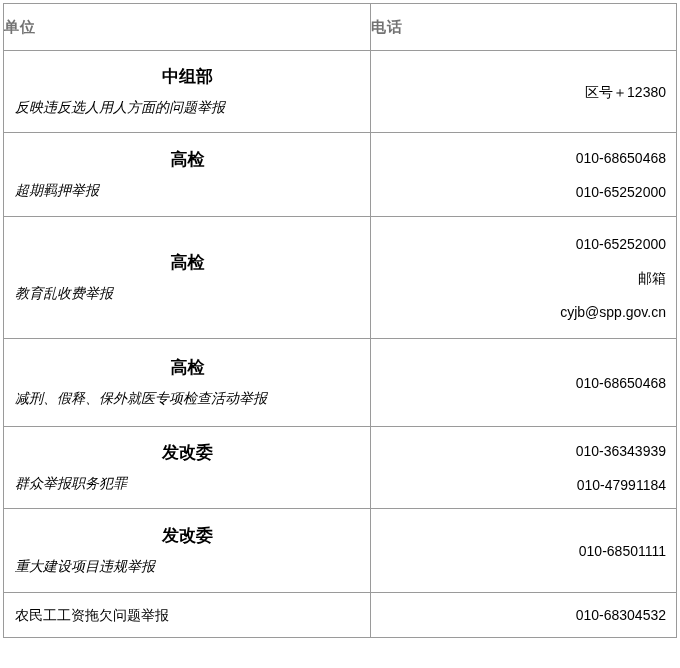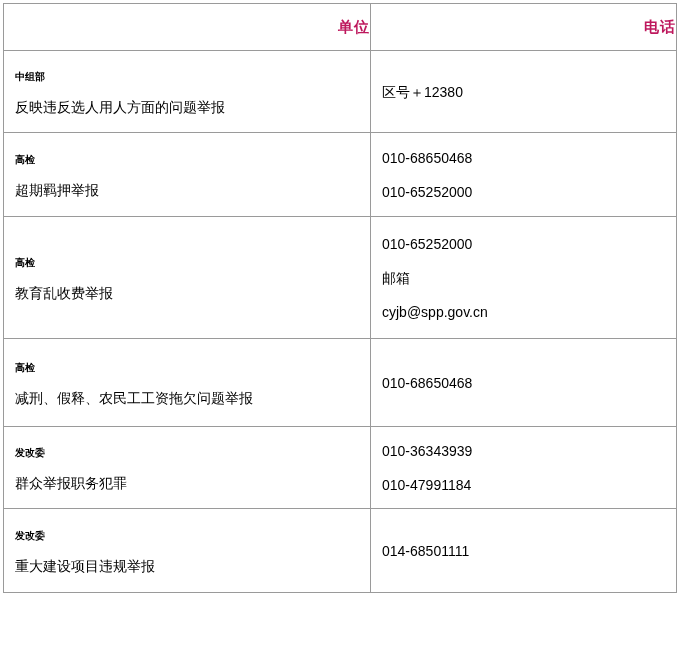--- a/index.html
+++ b/index.html
@@ -30,57 +30,60 @@
   table.contact-table col.c2 { width: 306px; }
 
   table.contact-table th,
   table.contact-table td {
     border: 1px solid #9a9a9a;
     vertical-align: middle;
     padding: 0;
   }
   table.contact-table thead th {
     height: 46px;
-    text-align: right;
+    text-align: left;
     font-weight: bold;
     font-size: 15px;
-    color: #be185d;
+    color: #737373;
     letter-spacing: 1px;
   }
   
   .unit-cell {
     padding: 8px 10px 8px 11px;
     box-sizing: border-box;
   }
   .unit-name {
-    font-size: 10px;
+    font-size: 17px;
     font-weight: bold;
     line-height: 26px;
     color: #000;
+    text-align: center;
   }
   .unit-desc {
     font-size: 14px;
     line-height: 26px;
     color: #000;
   }
   .unit-cell .unit-name + .unit-desc {
     margin-top: 4px;
+    font-style: italic;
   }
   .unit-cell.single .unit-desc {
     margin-top: 0;
   }
   
   .phone-cell {
     padding: 8px 10px 8px 11px;
     box-sizing: border-box;
   }
   .phone-line {
     font-size: 14px;
     line-height: 28px;
     color: #000;
+    text-align: right;
   }
   .phone-line + .phone-line {
     margin-top: 6px;
   }
   .row-h1 { height: 82px; }
   .row-h2 { height: 84px; }
   .row-h3 { height: 122px; }
   .row-h4 { height: 88px; }
   .row-h5 { height: 82px; }
   .row-h6 { height: 84px; }
@@ -145,21 +148,21 @@
             <div class="phone-line">邮箱</div>
             <div class="phone-line">cyjb@spp.gov.cn</div>
           </div>
         </td>
       </tr>
 
       <tr class="row-h4">
         <td>
           <div class="unit-cell">
             <div class="unit-name">高检</div>
-            <div class="unit-desc">减刑、假释、农民工工资拖欠问题举报</div>
+            <div class="unit-desc">减刑、假释、保外就医专项检查活动举报</div>
           </div>
         </td>
         <td>
           <div class="phone-cell">
             <div class="phone-line">010-68650468</div>
           </div>
         </td>
       </tr>
 
       <tr class="row-h5">
@@ -179,21 +182,33 @@
 
       <tr class="row-h6">
         <td>
           <div class="unit-cell">
             <div class="unit-name">发改委</div>
             <div class="unit-desc">重大建设项目违规举报</div>
           </div>
         </td>
         <td>
           <div class="phone-cell">
-            <div class="phone-line">014-68501111</div>
-          </div>
-        </td>
-      </tr>
-
+            <div class="phone-line">010-68501111</div>
+          </div>
+        </td>
+      </tr>
+
+      <tr class="row-h7">
+        <td>
+          <div class="unit-cell single">
+            <div class="unit-desc">农民工工资拖欠问题举报</div>
+          </div>
+        </td>
+        <td>
+          <div class="phone-cell">
+            <div class="phone-line">010-68304532</div>
+          </div>
+        </td>
+      </tr>
 
     </tbody>
   </table>
 </div>
 
 </body></html>

